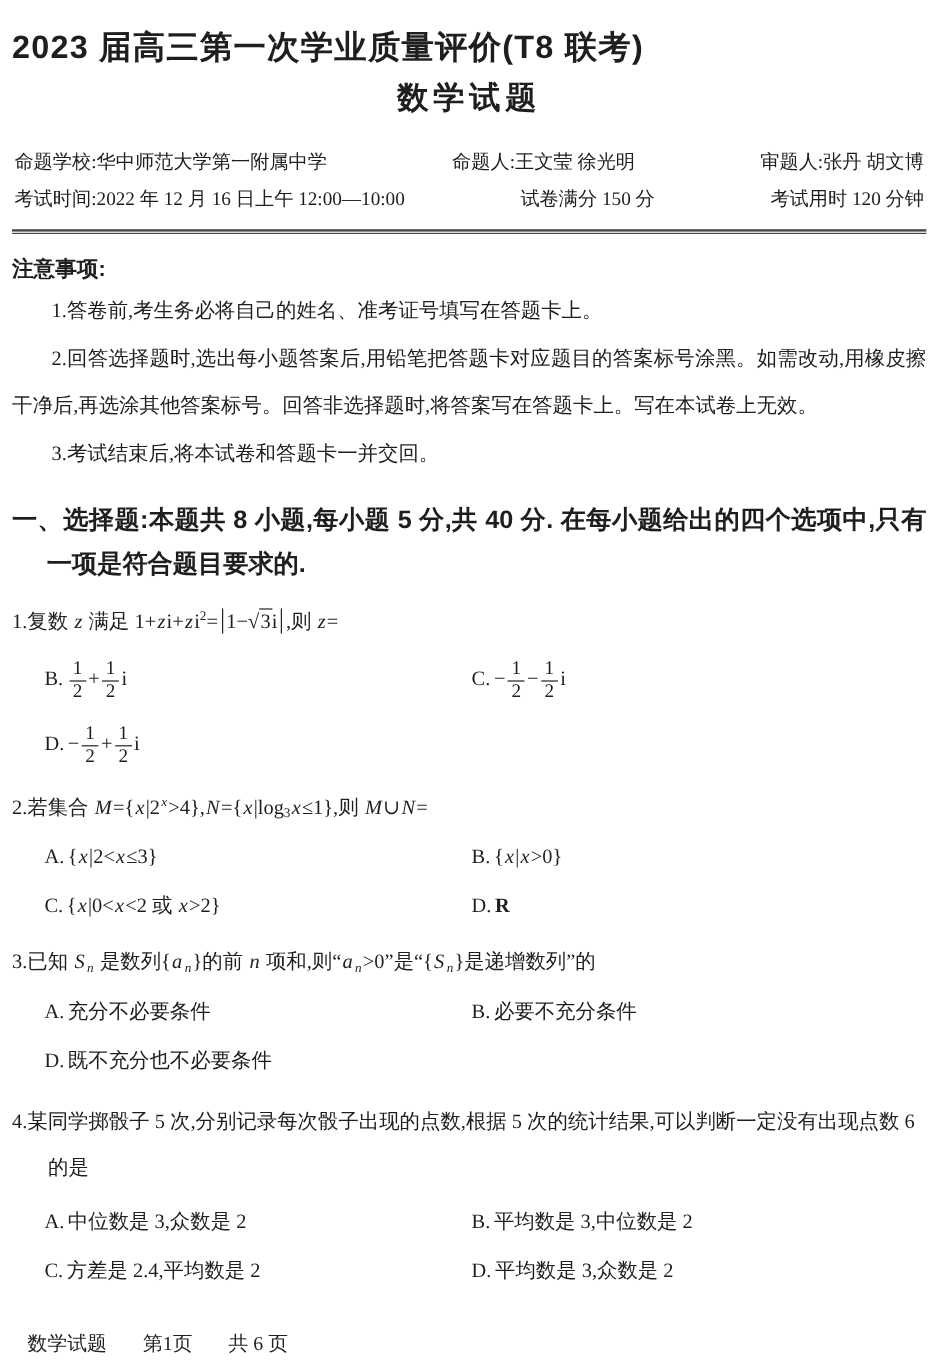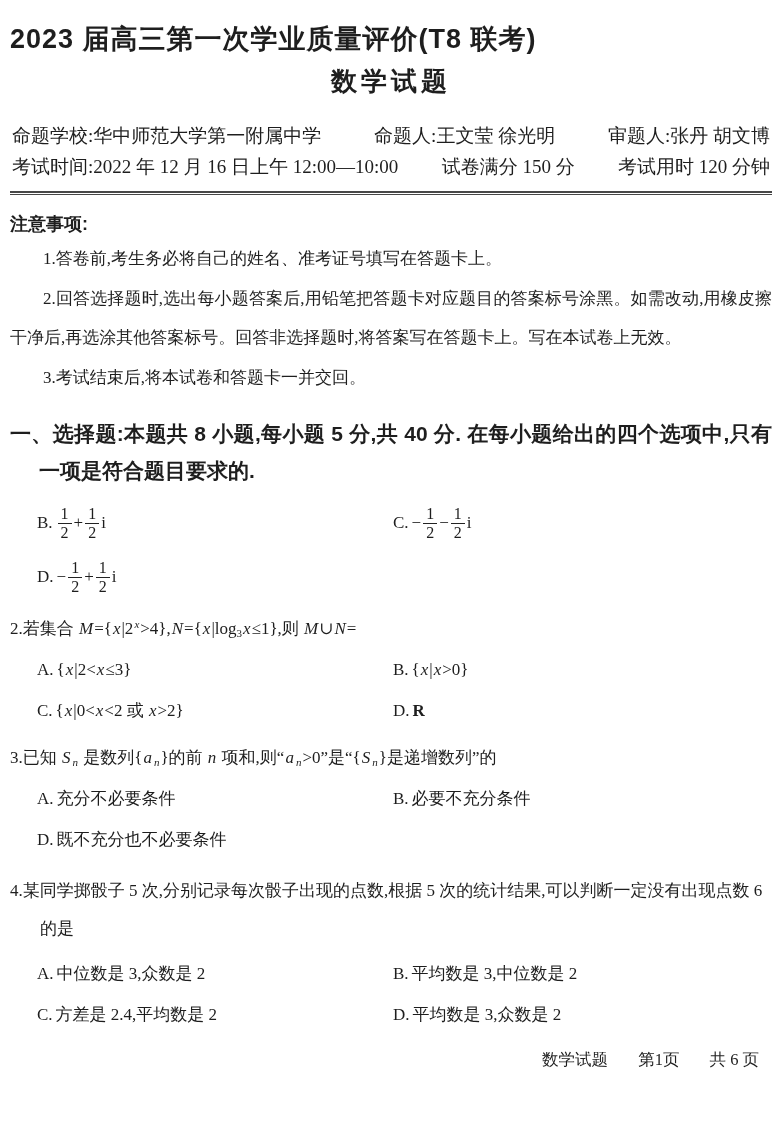--- a/index.html
+++ b/index.html
@@ -11,21 +11,21 @@
     font-size: 17px;
   }
   .page { padding: 14px 8px 0 10px; }
 
   .hei { font-family: "Liberation Sans", "DejaVu Sans", sans-serif; font-weight: 700; }
 
   h1.title   { font-size: 27px; line-height: 34px; text-align: left; margin: 8px 0 8px; letter-spacing: 1px; }
   h2.subtitle{ font-size: 26px; line-height: 34px; text-align: center; margin: 6px 0 22px; letter-spacing: 4px; }
 
   .meta-line { display: flex; justify-content: space-between; align-items: baseline;
-               font-size: 19px; line-height: 31px; padding: 0 2px; }
+               font-size: 16px; line-height: 31px; padding: 0 2px; }
 
   .double-rule { margin-top: 9px; height: 4px;
                  border-top: 2px solid #474747; border-bottom: 1px solid #474747; }
 
   .notice-heading { font-size: 18px; line-height: 30px; margin-top: 14px; }
   .notice-item { margin: 0; line-height: 39.5px; text-indent: 33px; text-align: justify; }
 
   .section-heading { font-size: 21px; line-height: 37px; margin-top: 18px;
                      padding-left: 29px; text-indent: -29px; text-align: justify; }
 
@@ -45,21 +45,21 @@
 
   .frac { display: inline-block; vertical-align: -0.62em; text-align: center;
           margin: 0 2px; font-size: 16px; }
   .fnum { display: block; line-height: 1.15; padding: 0 3px; border-bottom: 1px solid #222; }
   .fden { display: block; line-height: 1.15; padding: 0 3px; }
 
   .rad  { display: inline-block; border-top: 1px solid #222; line-height: 1.15; padding: 0 1px; }
   .vbar { display: inline-block; width: 1px; height: 21px; background: #222;
           vertical-align: -5px; margin: 0 3px; }
 
-  .footer { text-align: right; font-size: 16.5px; margin-top: 16px; line-height: 28px; }
+  .footer { text-align: left; font-size: 16.5px; margin-top: 32px; line-height: 28px; }
   .footer span { margin: 0 13px; }
 </style>
 </head>
 <body>
 
 <div class="page">
 
   <h1 class="title hei">2023 届高三第一次学业质量评价(T8 联考)</h1>
   <h2 class="subtitle hei">数学试题</h2>
 
@@ -79,20 +79,21 @@
   <div>
     <div class="notice-heading hei">注意事项:</div>
     <p class="notice-item">1.答卷前,考生务必将自己的姓名、准考证号填写在答题卡上。</p>
     <p class="notice-item">2.回答选择题时,选出每小题答案后,用铅笔把答题卡对应题目的答案标号涂黑。如需改动,用橡皮擦干净后,再选涂其他答案标号。回答非选择题时,将答案写在答题卡上。写在本试卷上无效。</p>
     <p class="notice-item">3.考试结束后,将本试卷和答题卡一并交回。</p>
   </div>
 
   <div class="section-heading hei">一、选择题:本题共 8 小题,每小题 5 分,共 40 分. 在每小题给出的四个选项中,只有一项是符合题目要求的.</div>
 
   <div>
+    <div class="stem">1.复数 <i>z</i> 满足 1+<i>z</i>i+<i>z</i>i<sup>2</sup>=<span class="vbar"></span>1−√<span class="rad">3</span>i<span class="vbar"></span>,则 <i>z</i>=</div>
     <div class="options tall">
       <div class="option"><span class="opt-label">B.</span><span class="opt-body"><span class="frac"><span class="fnum">1</span><span class="fden">2</span></span>+<span class="frac"><span class="fnum">1</span><span class="fden">2</span></span>i</span></div>
       <div class="option"><span class="opt-label">C.</span><span class="opt-body">−<span class="frac"><span class="fnum">1</span><span class="fden">2</span></span>−<span class="frac"><span class="fnum">1</span><span class="fden">2</span></span>i</span></div>
       <div class="option"><span class="opt-label">D.</span><span class="opt-body">−<span class="frac"><span class="fnum">1</span><span class="fden">2</span></span>+<span class="frac"><span class="fnum">1</span><span class="fden">2</span></span>i</span></div>
     </div>
   </div>
 
   <div class="q-gap">
     <div class="stem">2.若集合 <i>M</i>={<i>x</i>|2<sup><i>x</i></sup>&gt;4},<i>N</i>={<i>x</i>|log<sub>3</sub><i>x</i>≤1},则 <i>M</i>∪<i>N</i>=</div>
     <div class="options">

